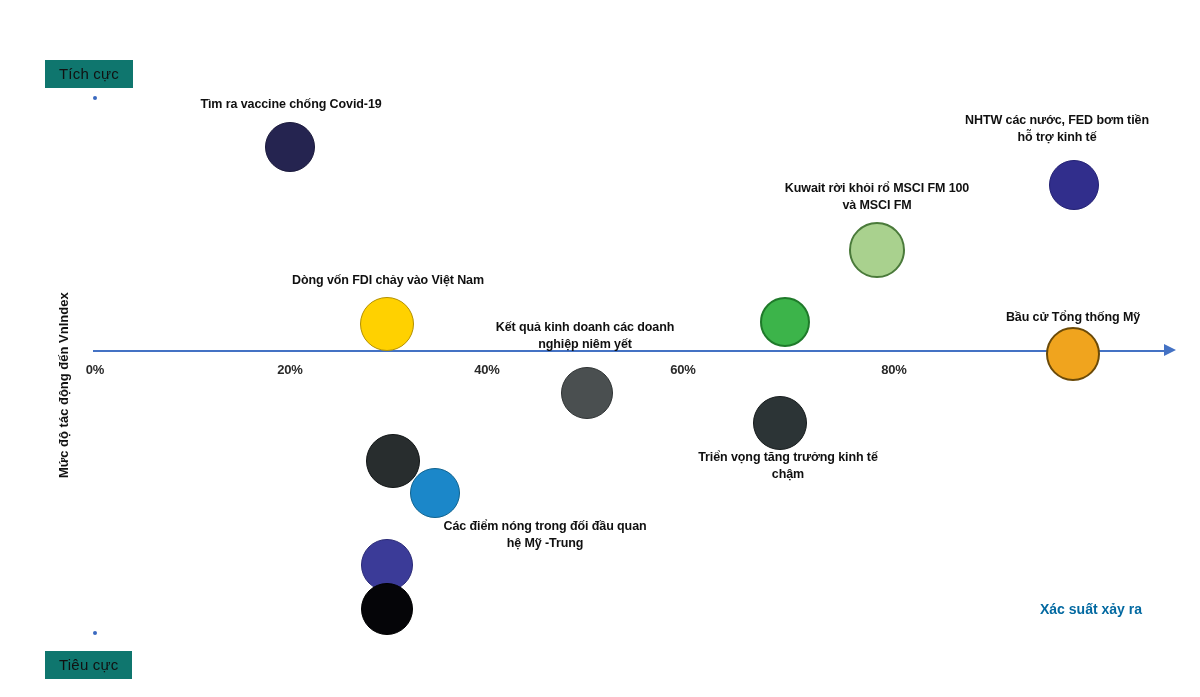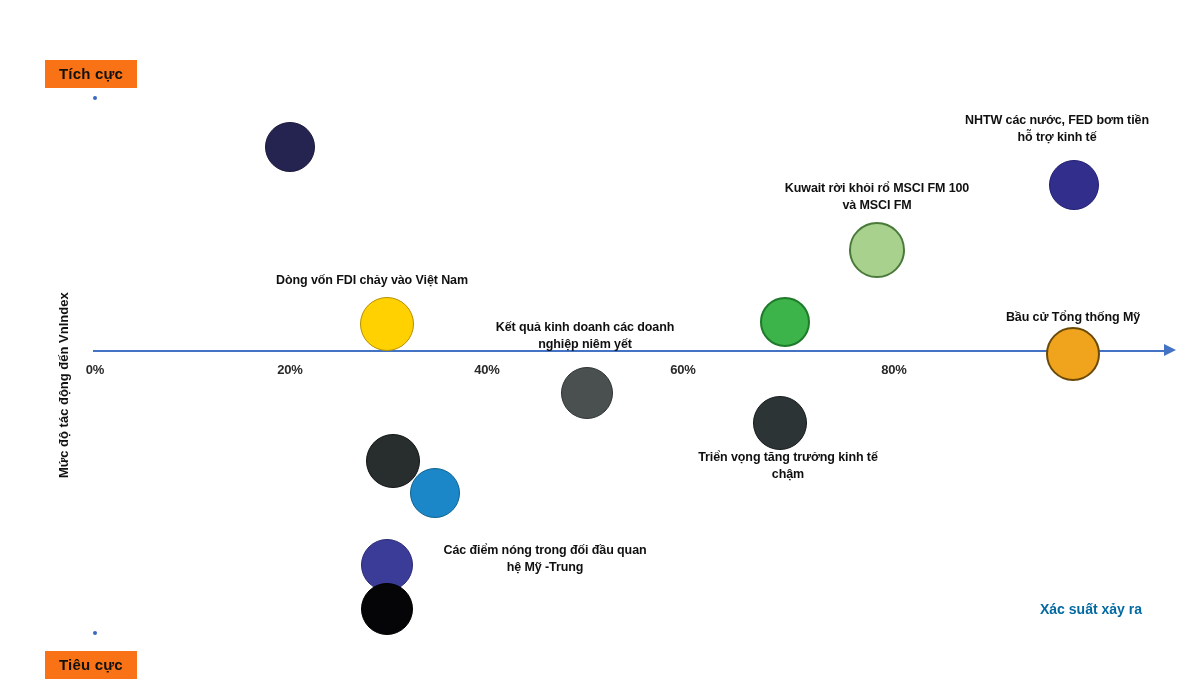--- a/index.html
+++ b/index.html
@@ -37,24 +37,24 @@
     font-weight: bold;
     color: #2a2a2a;
     transform: translateX(-50%);
     white-space: nowrap;
     letter-spacing: -0.2px;
   }
 
   
   .pole-box {
     position: absolute;
-    background: #f97316;
+    background: #0f766e;
     color: #111111;
     font-size: 15px;
-    font-weight: bold;
+    font-weight: normal;
     padding: 5px 14px 6px 14px;
     white-space: nowrap;
     letter-spacing: 0.2px;
   }
   .pole-dot {
     position: absolute;
     width: 4px;
     height: 4px;
     background: #3a69c0;
     border-radius: 50%;
@@ -114,48 +114,49 @@
   <div class="pole-box" style="left:45px; top:60px;">Tích cực</div>
   <div class="pole-dot" style="left:93px; top:96px;"></div>
 
   <div class="pole-dot" style="left:93px; top:631px;"></div>
   <div class="pole-box" style="left:45px; top:651px;text-align:right;">Tiêu cực</div>
 
   <div id="y-axis-title" style="left:56px; top:478px;">Mức độ tác động đến VnIndex</div>
   <div id="x-axis-title" style="left:1040px; top:601px;">Xác suất xảy ra</div>
 
   <div class="bubble" style="left:265px; top:122px; width:50px; height:50px; background:#252450; border:1px solid #1b1a3c;"></div>
+  <div class="bubble-label" style="left:291px; top:96px; width:340px;">Tìm ra vaccine chống Covid-19</div>
 
   <div class="bubble" style="left:1049px; top:160px; width:50px; height:50px; background:#312e8c; border:1px solid #232174;"></div>
   <div class="bubble-label" style="left:1057px; top:112px; width:320px;">NHTW các nước, FED bơm tiền
 hỗ trợ kinh tế</div>
 
   <div class="bubble" style="left:849px; top:222px; width:56px; height:56px; background:#a9d18e; border:2px solid #4a7a3a;"></div>
   <div class="bubble-label" style="left:877px; top:180px; width:360px;">Kuwait rời khỏi rổ MSCI FM 100
 và MSCI FM</div>
 
   <div class="bubble" style="left:360px; top:297px; width:54px; height:54px; background:#ffd100; border:1px solid #b39000;"></div>
-  <div class="bubble-label" style="left:372px; top:272px; width:360px;">Dòng vốn FDI chảy vào Việt Nam</div>
+  <div class="bubble-label" style="left:388px; top:272px; width:360px;">Dòng vốn FDI chảy vào Việt Nam</div>
 
   <div class="bubble" style="left:760px; top:297px; width:50px; height:50px; background:#3cb44a; border:2px solid #1f7a2a;"></div>
 
   <div class="bubble" style="left:1046px; top:327px; width:54px; height:54px; background:#f0a41e; border:2px solid #6b4a08;"></div>
   <div class="bubble-label" style="left:1073px; top:309px; width:300px;">Bầu cử Tổng thống Mỹ</div>
 
   <div class="bubble" style="left:561px; top:367px; width:52px; height:52px; background:#4a4f50; border:1px solid #2f3334;"></div>
   <div class="bubble-label" style="left:585px; top:319px; width:300px;">Kết quả kinh doanh các doanh
 nghiệp niêm yết</div>
 
   <div class="bubble" style="left:753px; top:396px; width:54px; height:54px; background:#2c3436; border:1px solid #161b1c;"></div>
   <div class="bubble-label" style="left:788px; top:449px; width:320px;">Triển vọng tăng trưởng kinh tế
 chậm</div>
 
   <div class="bubble" style="left:366px; top:434px; width:54px; height:54px; background:#282d2e; border:1px solid #111516;"></div>
 
   <div class="bubble" style="left:410px; top:468px; width:50px; height:50px; background:#1b87c9; border:1px solid #10638f;"></div>
-  <div class="bubble-label" style="left:545px; top:518px; width:340px;margin-top:24px;">Các điểm nóng trong đối đầu quan
+  <div class="bubble-label" style="left:545px; top:518px; width:340px;">Các điểm nóng trong đối đầu quan
 hệ Mỹ -Trung</div>
 
   <div class="bubble" style="left:361px; top:539px; width:52px; height:52px; background:#3b3b98; border:1px solid #2b2b78;"></div>
 
   <div class="bubble" style="left:361px; top:583px; width:52px; height:52px; background:#050508; border:1px solid #000000;"></div>
 
 </div>
 
 </body></html>

